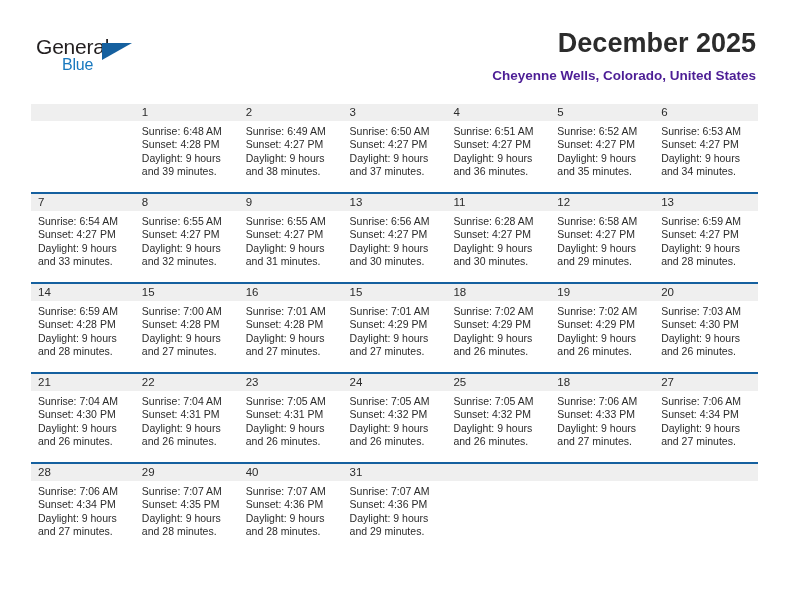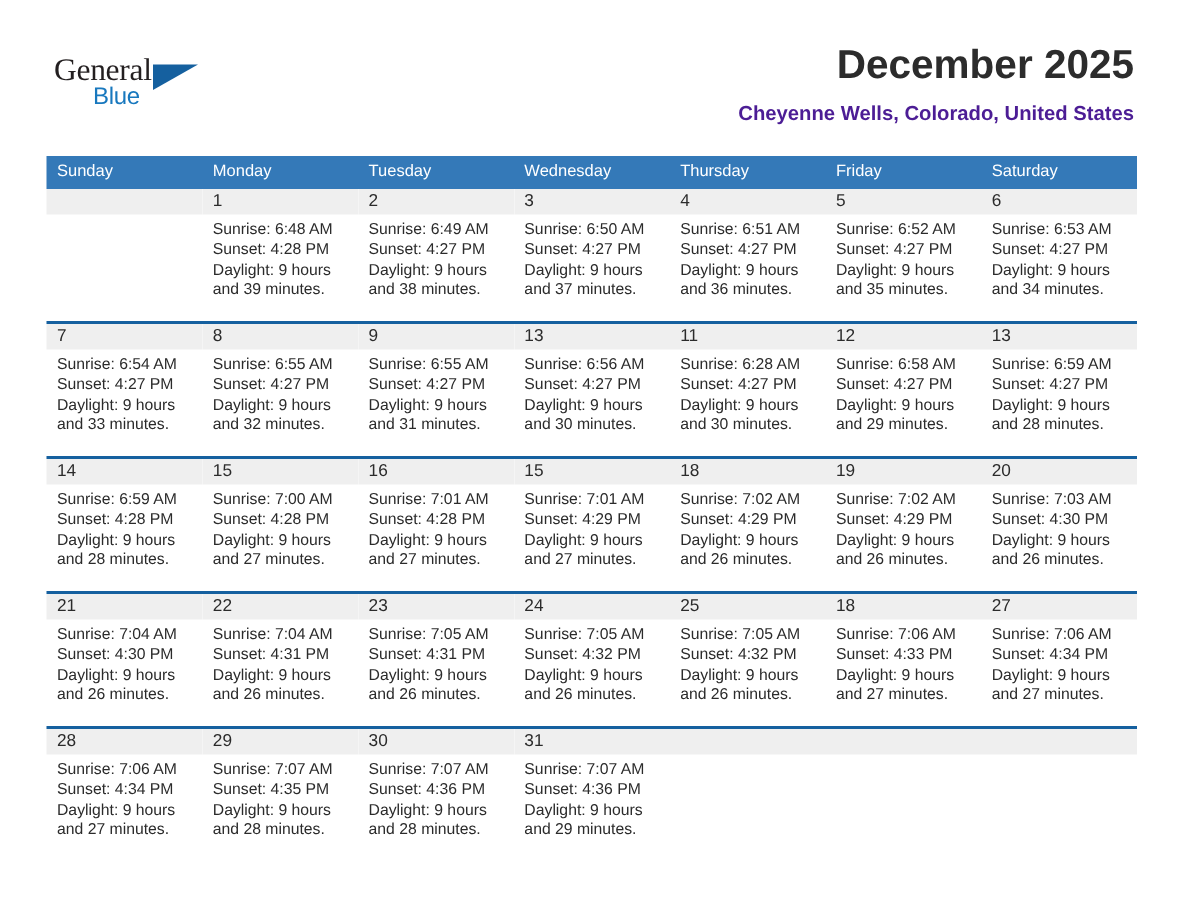--- a/index.html
+++ b/index.html
@@ -37,21 +37,21 @@
     height: 50px;
   }
   .brand-general {
     position: absolute;
     left: 0;
     top: 0;
     font-size: 21px;
     color: #231f20;
     letter-spacing: -0.2px;
     line-height: 1;
-    font-family: Liberation Serif, serif;
+    font-family: Liberation Sans, sans-serif;
   }
   .brand-blue {
     position: absolute;
     left: 26px;
     top: 21px;
     font-size: 16px;
     color: #1878be;
     letter-spacing: -0.2px;
     line-height: 1;
     font-family: "Liberation Sans", sans-serif;
@@ -164,29 +164,20 @@
     </div>
 
     <div class="title-block">
       <div class="cal-title">December 2025</div>
       <div class="cal-subtitle">Cheyenne Wells, Colorado, United States</div>
     </div>
 
   </div>
 
   <div class="calendar">
-    <div class="dow-row" id="dow-row">
-        <div class="dow">Sunday</div>
-        <div class="dow">Monday</div>
-        <div class="dow">Tuesday</div>
-        <div class="dow">Wednesday</div>
-        <div class="dow">Thursday</div>
-        <div class="dow">Friday</div>
-        <div class="dow">Saturday</div>
-      </div>
     <div id="weeks-container">
         <div class="week">
           <div class="cell empty">
             <div class="daynum-band">
               <span class="daynum"></span>
             </div>
             <div class="cell-body"></div>
           </div>
           <div class="cell">
             <div class="daynum-band">
@@ -510,21 +501,21 @@
             </div>
             <div class="cell-body">
               <div class="cell-line">Sunrise: 7:07 AM</div>
               <div class="cell-line">Sunset: 4:35 PM</div>
               <div class="cell-line">Daylight: 9 hours</div>
               <div class="cell-line">and 28 minutes.</div>
             </div>
           </div>
           <div class="cell">
             <div class="daynum-band">
-              <span class="daynum">30</span>
+              <span class="daynum">40</span>
             </div>
             <div class="cell-body">
               <div class="cell-line">Sunrise: 7:07 AM</div>
               <div class="cell-line">Sunset: 4:36 PM</div>
               <div class="cell-line">Daylight: 9 hours</div>
               <div class="cell-line">and 28 minutes.</div>
             </div>
           </div>
           <div class="cell">
             <div class="daynum-band">

